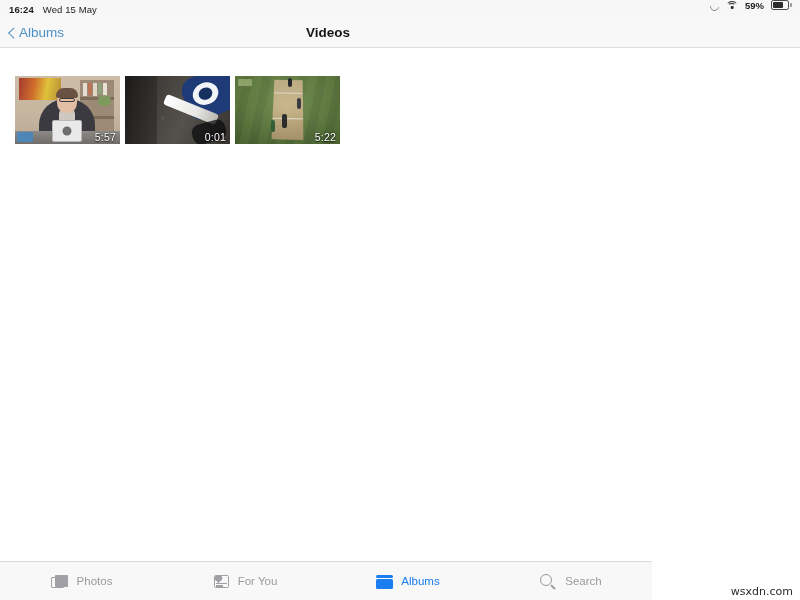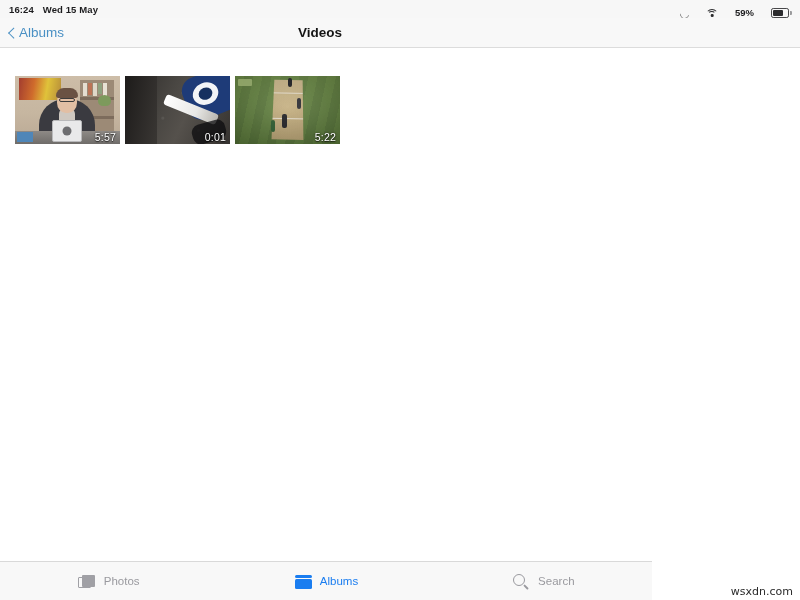--- a/index.html
+++ b/index.html
@@ -39,25 +39,25 @@
     align-items: center;
     gap: 9px;
     padding-left: 9px;
   }
   .status-right {
     position: absolute;
     right: 8px;
     top: 0;
     height: 18px;
     display: flex;
-    align-items: flex-end;
-    gap: 17px;
+    align-items: flex-start;
+    gap: 7px;
   }
   .status-time { letter-spacing: .1px; }
-  .status-date { letter-spacing: .1px; font-weight: bold; }
+  .status-date { letter-spacing: .1px; font-weight: normal; }
   .sb-pct { font-size: 9.5px; font-weight: bold; color: #1c1c1e; }
 
   .icon-rotate {
     width: 10px; height: 10px;
     position: relative;
     opacity: .62;
   }
   .icon-rotate::before {
     content: "";
     position: absolute;
@@ -155,20 +155,21 @@
   .nav-title {
     position: absolute;
     left: 0; top: 0;
     width: 640px;
     height: 29px;
     line-height: 29px;
     text-align: center;
     font-size: 13.5px;
     font-weight: bold;
     color: #151515;
+    padding-left: 8px;
   }
   .nav-right {
     position: absolute;
     right: 10px; top: 0;
     height: 29px;
     display: flex;
     align-items: center;
     gap: 20px;
   }
   .nav-action {
@@ -608,20 +609,29 @@
   <div class="tab-bar">
 
     <div class="tab">
       <span class="tab-ico ico-photos">
         <span class="r1"></span>
           <span class="r2"></span>
       </span>
       <span>Photos</span>
     </div>
 
+    <div class="tab">
+      <span class="tab-ico ico-foryou">
+        <span class="card"></span>
+          <span class="heart"></span>
+        <span class="ln l1"></span>
+          <span class="ln l2"></span>
+      </span>
+      <span>For You</span>
+    </div>
 
     <div class="tab active">
       <span class="tab-ico ico-albums">
         <span class="lid"></span>
           <span class="box"></span>
       </span>
       <span>Albums</span>
     </div>
 
     <div class="tab">

